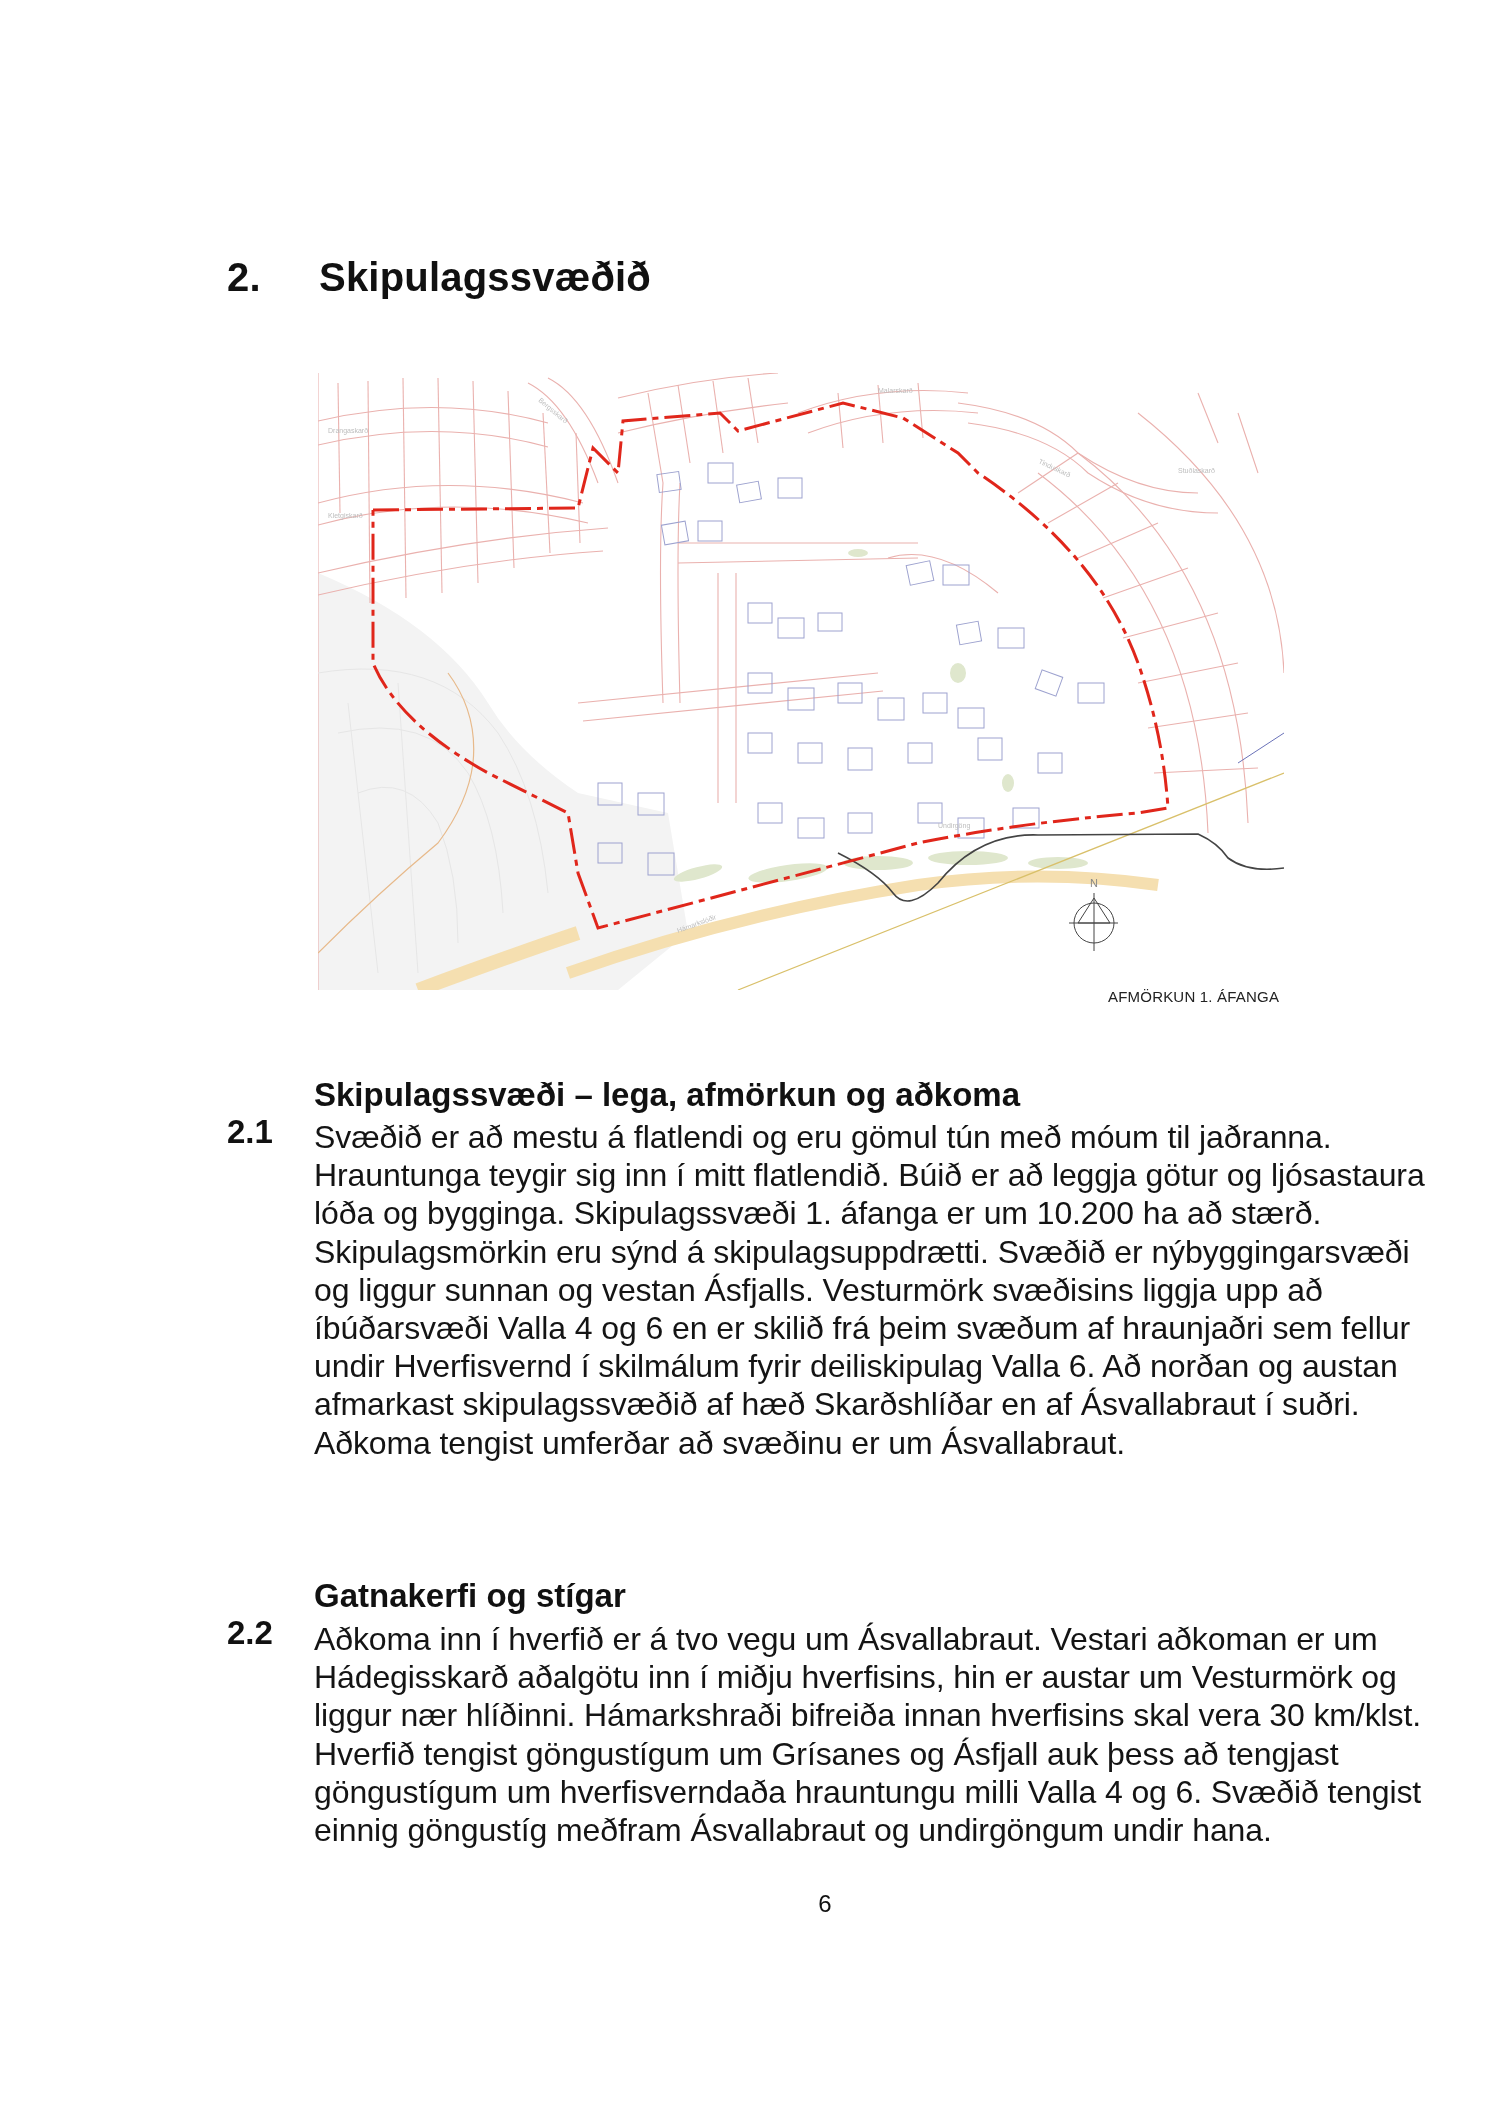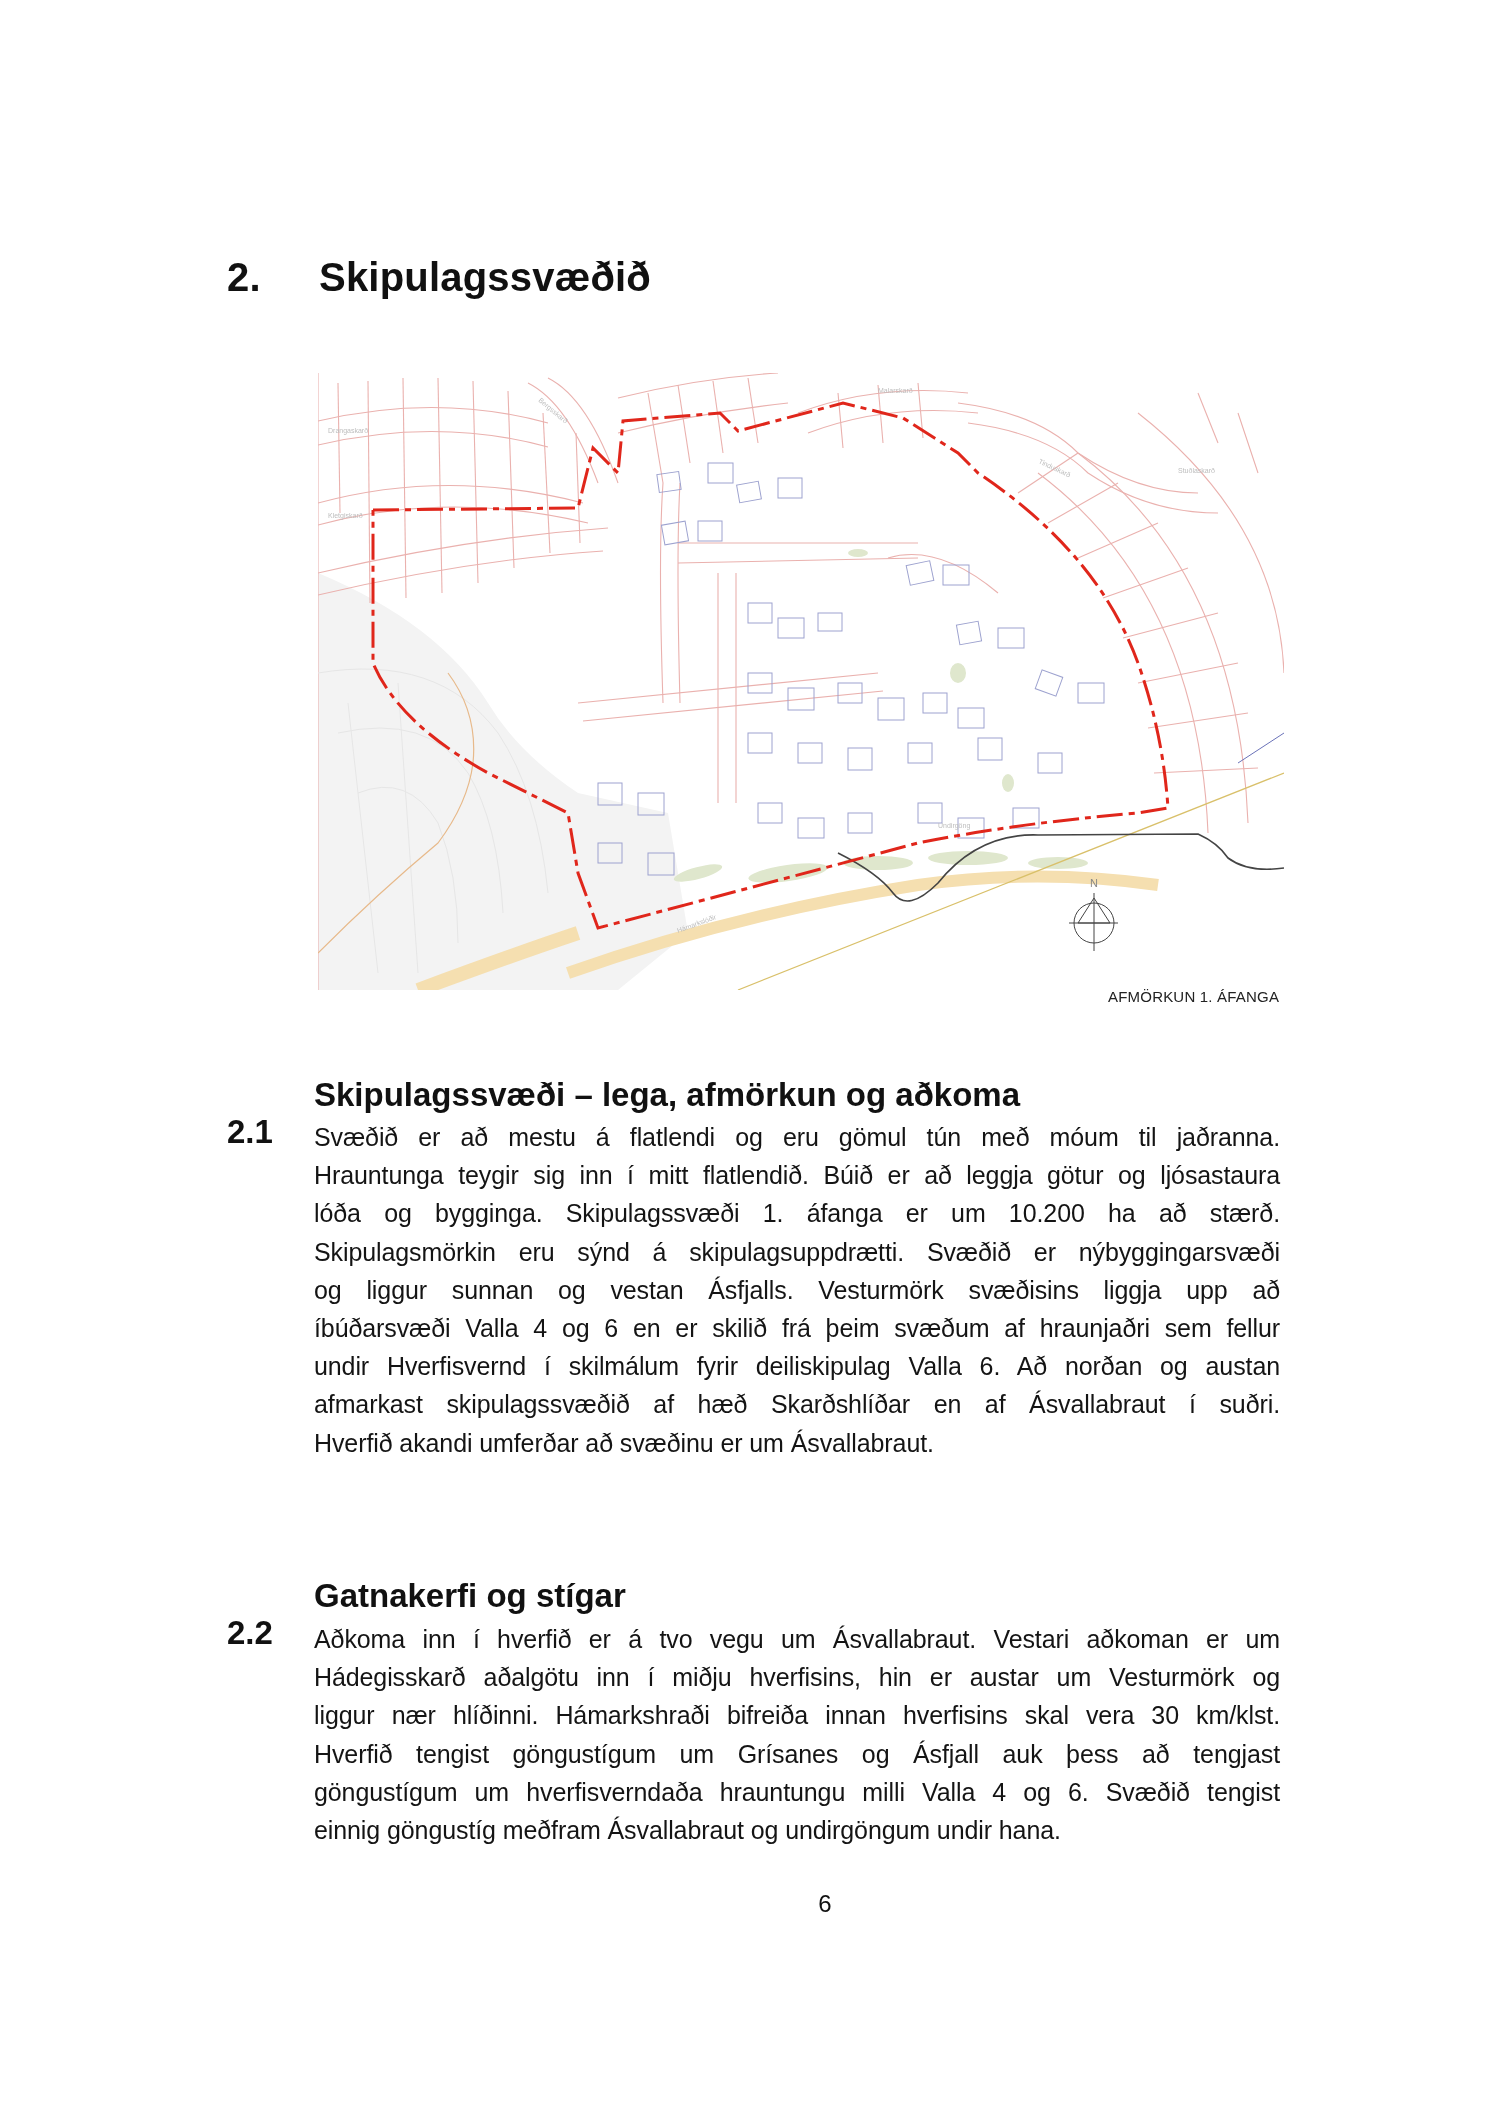--- a/index.html
+++ b/index.html
@@ -11,21 +11,21 @@
   .chapter .title { position: absolute; left: 92px; top: 0; white-space: nowrap; }
 
   .figure { position: absolute; left: 318px; top: 373px; width: 966px; height: 617px; overflow: hidden; background: #fff; }
   .figure svg { display: block; }
   .caption { position: absolute; left: 1108px; top: 988px; font-size: 15px; color: #222; letter-spacing: 0.2px; white-space: nowrap; }
 
   .sec-head { position: absolute; left: 227px; font-size: 33px; font-weight: bold; white-space: nowrap; }
   .sec-head .num { position: absolute; left: 0; top: 0; margin-top: 37px; }
   .sec-head .title { position: absolute; left: 87px; top: 0; }
 
-  .para { position: absolute; left: 314px; width: 966px; font-size: 25px; line-height: 38.2px; text-align: justify; letter-spacing: -0.1px; color: #141414; }
+  .para { position: absolute; left: 314px; width: 966px; font-size: 32px; line-height: 38.2px; text-align: justify; letter-spacing: -0.1px; color: #141414; }
   .para .line { display: block; text-align: justify; text-align-last: justify; white-space: nowrap; }
   .para .line.last { text-align-last: left; }
 
   .page-number { position: absolute; left: 0; width: 1650px; top: 1890px; text-align: center; font-size: 24px; }
 </style>
 </head>
 <body>
 
 <div class="page">
 
@@ -198,21 +198,21 @@
   </div>
   <div class="para" style="top:1118px;">
     <span class="line">Svæðið er að mestu á flatlendi og eru gömul tún með móum til jaðranna.</span>
     <span class="line">Hrauntunga teygir sig inn í mitt flatlendið. Búið er að leggja götur og ljósastaura</span>
     <span class="line">lóða og bygginga. Skipulagssvæði 1. áfanga er um 10.200 ha að stærð.</span>
     <span class="line">Skipulagsmörkin eru sýnd á skipulagsuppdrætti. Svæðið er nýbyggingarsvæði</span>
     <span class="line">og liggur sunnan og vestan Ásfjalls. Vesturmörk svæðisins liggja upp að</span>
     <span class="line">íbúðarsvæði Valla 4 og 6 en er skilið frá þeim svæðum af hraunjaðri sem fellur</span>
     <span class="line">undir Hverfisvernd í skilmálum fyrir deiliskipulag Valla 6. Að norðan og austan</span>
     <span class="line">afmarkast skipulagssvæðið af hæð Skarðshlíðar en af Ásvallabraut í suðri.</span>
-    <span class="line last">Hverfið akandi umferðar að svæðinu er um Ásvallabraut.</span>
+    <span class="line last">Aðkoma tengist umferðar að svæðinu er um Ásvallabraut.</span>
   </div>
 
   <div class="sec-head" style="top:1577px;">
     <span class="num">2.2</span>
     <span class="title">Gatnakerfi og stígar</span>
   </div>
   <div class="para" style="top:1620px;">
     <span class="line">Aðkoma inn í hverfið er á tvo vegu um Ásvallabraut. Vestari aðkoman er um</span>
     <span class="line">Hádegisskarð aðalgötu inn í miðju hverfisins, hin er austar um Vesturmörk og</span>
     <span class="line">liggur nær hlíðinni. Hámarkshraði bifreiða innan hverfisins skal vera 30 km/klst.</span>

